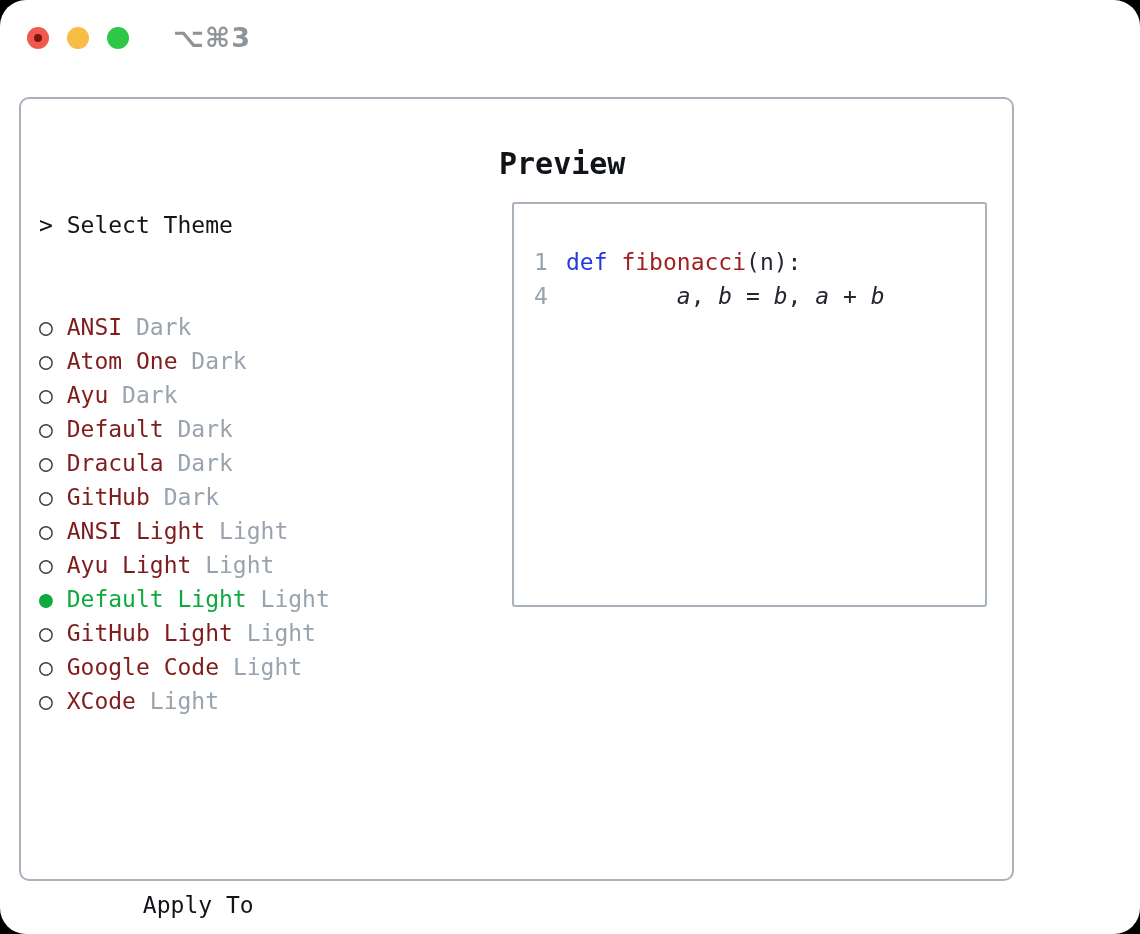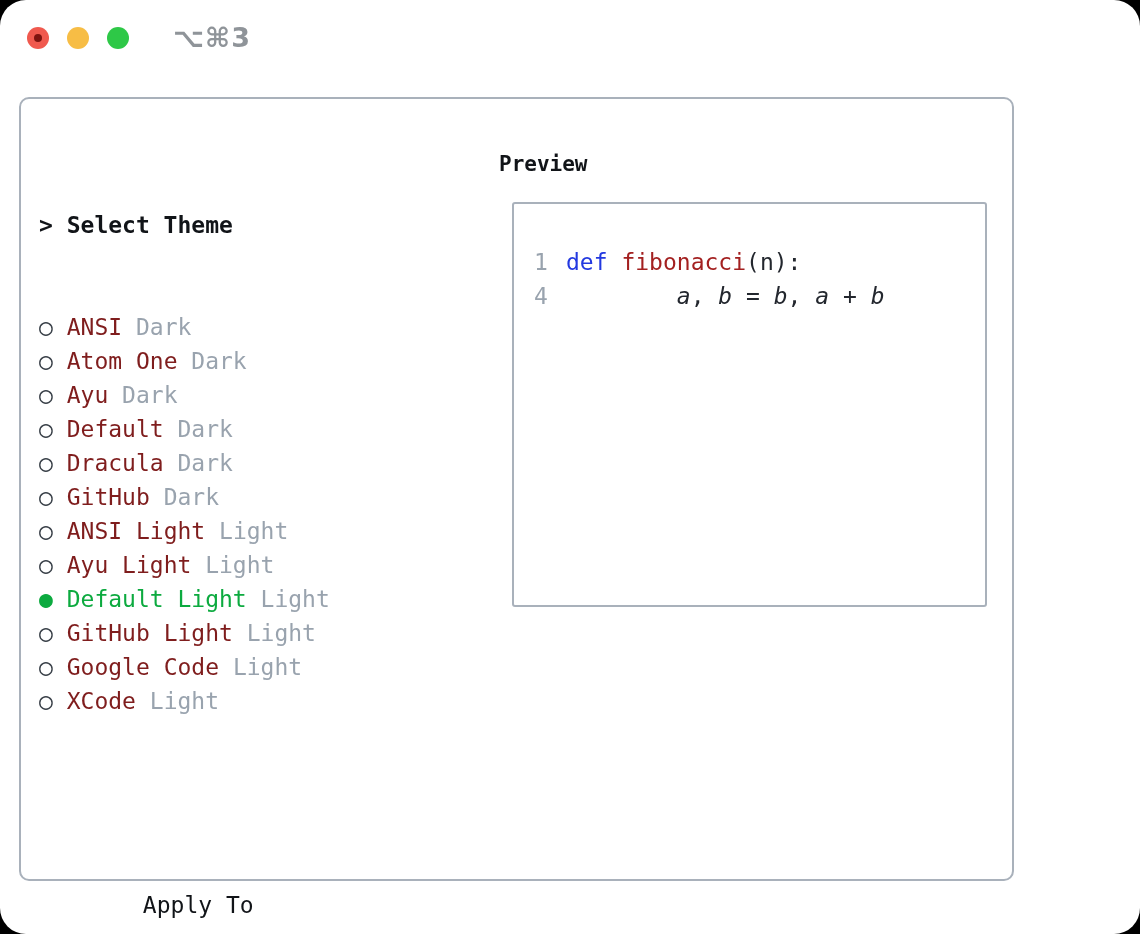--- a/index.html
+++ b/index.html
@@ -47,32 +47,32 @@
     position:absolute;left:19px;top:97px;width:995px;height:784px;
     border:2px solid var(--border);border-radius:10px;background:#fff;
     box-sizing:border-box;
   }
   
   .left-col{
     position:absolute;left:18px;top:41px;
     font-size:23px;line-height:34px;color:var(--text);white-space:pre;
   }
   .row{height:34px;}
-  .menu-title-row{font-weight:bold;color:var(--heading);}
+  .menu-title-row{font-weight:normal;color:var(--heading);}
   .prompt{display:inline-block;width:2ch;color:var(--heading);}
   .bullet{color:#3a4149;}
   .oname{color:#7f1d1d;}
   .otag{color:var(--muted);}
   .opt.selected .bullet,.opt.selected .oname{color:var(--accent-green);}
   .gap{height:34px;}
   .section-title{height:34px;padding-left:2ch;color:var(--heading);text-align:center;}
   
   .preview-title{
     position:absolute;left:478px;top:48px;line-height:34px;
-    font-size:21px;font-weight:bold;color:var(--heading);
+    font-size:30px;font-weight:bold;color:var(--heading);
   }
   .preview-box{
     position:absolute;left:491px;top:103px;width:475px;height:405px;
     border:2px solid var(--border);border-radius:3px;box-sizing:border-box;
     padding:41px 0 0 20px;font-size:23px;overflow:hidden;
   }
   .pline{line-height:34px;white-space:pre;color:var(--text);}
   .lineno{display:inline-block;width:32px;color:var(--muted);}
   .spacer{height:34px;}
   .tok-plain{color:var(--text);}

